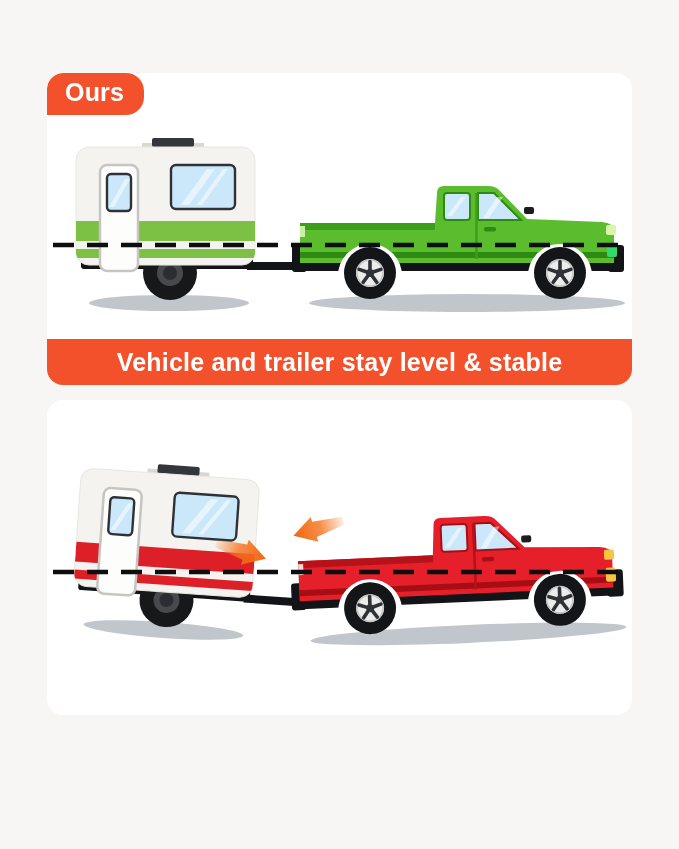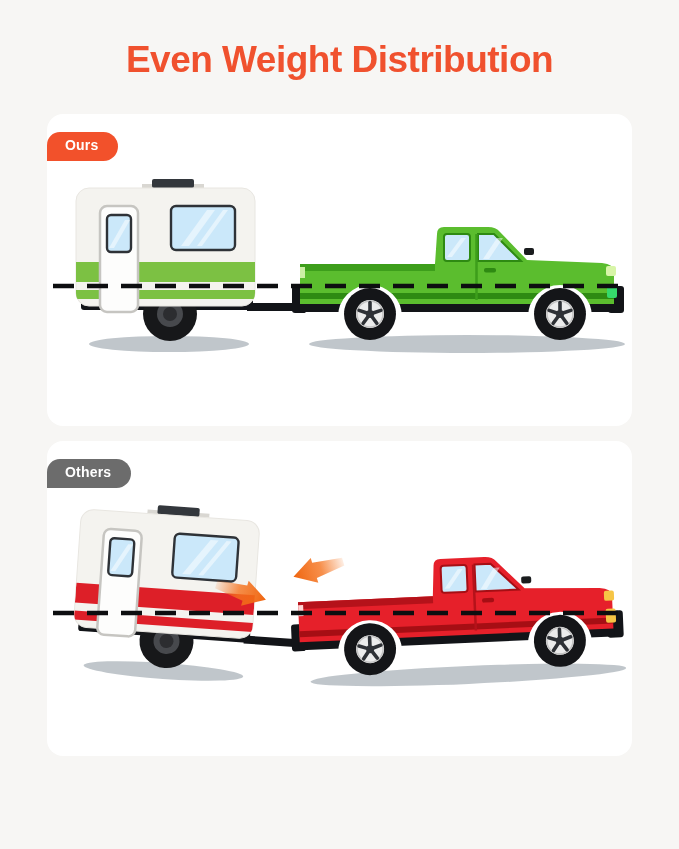--- a/index.html
+++ b/index.html
@@ -11,22 +11,22 @@
   }
   *{margin:0;padding:0;box-sizing:border-box;}
   body{font-family:"Liberation Sans","DejaVu Sans",sans-serif;}
   .page{width:679px;height:849px;background:var(--page-bg);position:relative;overflow:hidden;}
   .header{text-align:center;padding-top:40px;}
   .title{font-size:37px;font-weight:800;color:var(--title-orange);letter-spacing:-0.5px;line-height:1.1;}
   .subtitle{font-size:22px;font-weight:400;color:var(--subtitle-dark);margin-top:7px;}
   .card{width:585px;margin:0 auto;background:var(--card-bg);border-radius:16px;overflow:hidden;position:relative;}
   .card-1{margin-top:33px;height:312px;}
   .card-2{margin-top:15px;height:315px;}
-  .badge{position:absolute;top:0;left:0;z-index:5;color:#fff;font-size:14px;font-weight:700;
-         padding:5px 20px 8px 18px;border-radius:16px 18px 18px 0;letter-spacing:0.2px;margin-top:18px;}
+  .badge{position:absolute;top:0;left:0;z-index:5;color:#fff;font-size:25px;font-weight:700;
+         padding:5px 20px 8px 18px;border-radius:16px 18px 18px 0;letter-spacing:0.2px;}
   .badge-ours{background:var(--accent-orange);}
   .badge-others{background:var(--badge-gray);}
   .scene{display:block;}
   .caption-bar{position:absolute;left:0;bottom:0;width:100%;height:46px;display:flex;
                align-items:center;justify-content:center;}
   .caption-bar span{color:#fff;font-size:25px;font-weight:700;letter-spacing:0.2px;}
   .bar-ours{background:var(--accent-orange);}
   .bar-others{background:var(--bar-gray);}
   
   .panel-ours   {--vehicle:var(--good-green);--vehicle-dark:var(--good-green-dark);
@@ -45,21 +45,20 @@
   .blk{fill:#121418;}
   .shadow{fill:#2F4254;opacity:0.3;}
   .streak{fill:#FFFFFF;opacity:0.5;}
 </style>
 </head>
 <body>
 
 <div class="page">
 
   <div class="header">
-    <div class="title">Even Weight Distribution</div>
   </div>
 
   <div class="card card-1 panel-ours">
     <div class="badge badge-ours">Ours</div>
 
     <svg class="scene" width="585" height="266" viewBox="0 0 585 266">
       <defs>
         <clipPath id="tclip1">
             <rect x="29" y="74" width="179" height="118" rx="13"></rect>
           </clipPath>
@@ -123,24 +122,26 @@
         <rect x="253" y="153" width="5" height="11" fill="var(--tail)"></rect>
         <rect x="559" y="152" width="10" height="10" rx="2" fill="var(--head)"></rect>
         <rect x="560" y="170" width="10" height="14" rx="2" fill="var(--signal)"></rect>
         <use href="#wheel1" x="323" y="200"></use>
         <use href="#wheel1" x="513" y="200"></use>
       </g>
 
       <line x1="6" y1="172" x2="579" y2="172" stroke="var(--line-black)" stroke-width="4.5" stroke-dasharray="21 13"></line>
     </svg>
 
+    <div class="caption-bar bar-ours">
+      <span>Vehicle and trailer stay level &amp; stable</span>
+    </div>
   </div>
 
   <div class="card card-2 panel-others">
-    <div class="badge badge-others">Others</div>
 
     <svg class="scene" width="585" height="269" viewBox="0 0 585 269">
       <defs>
         <clipPath id="tclip2">
             <rect x="29" y="74" width="179" height="118" rx="13"></rect>
           </clipPath>
         <g id="wheel2">
           <path d="M-29,3 A29,29 0 0 1 29,3" fill="none" stroke="#FFFFFF" stroke-width="6"></path>
           <circle r="26" fill="#141518"></circle>
           <circle r="14" fill="#ECECEC"></circle>

